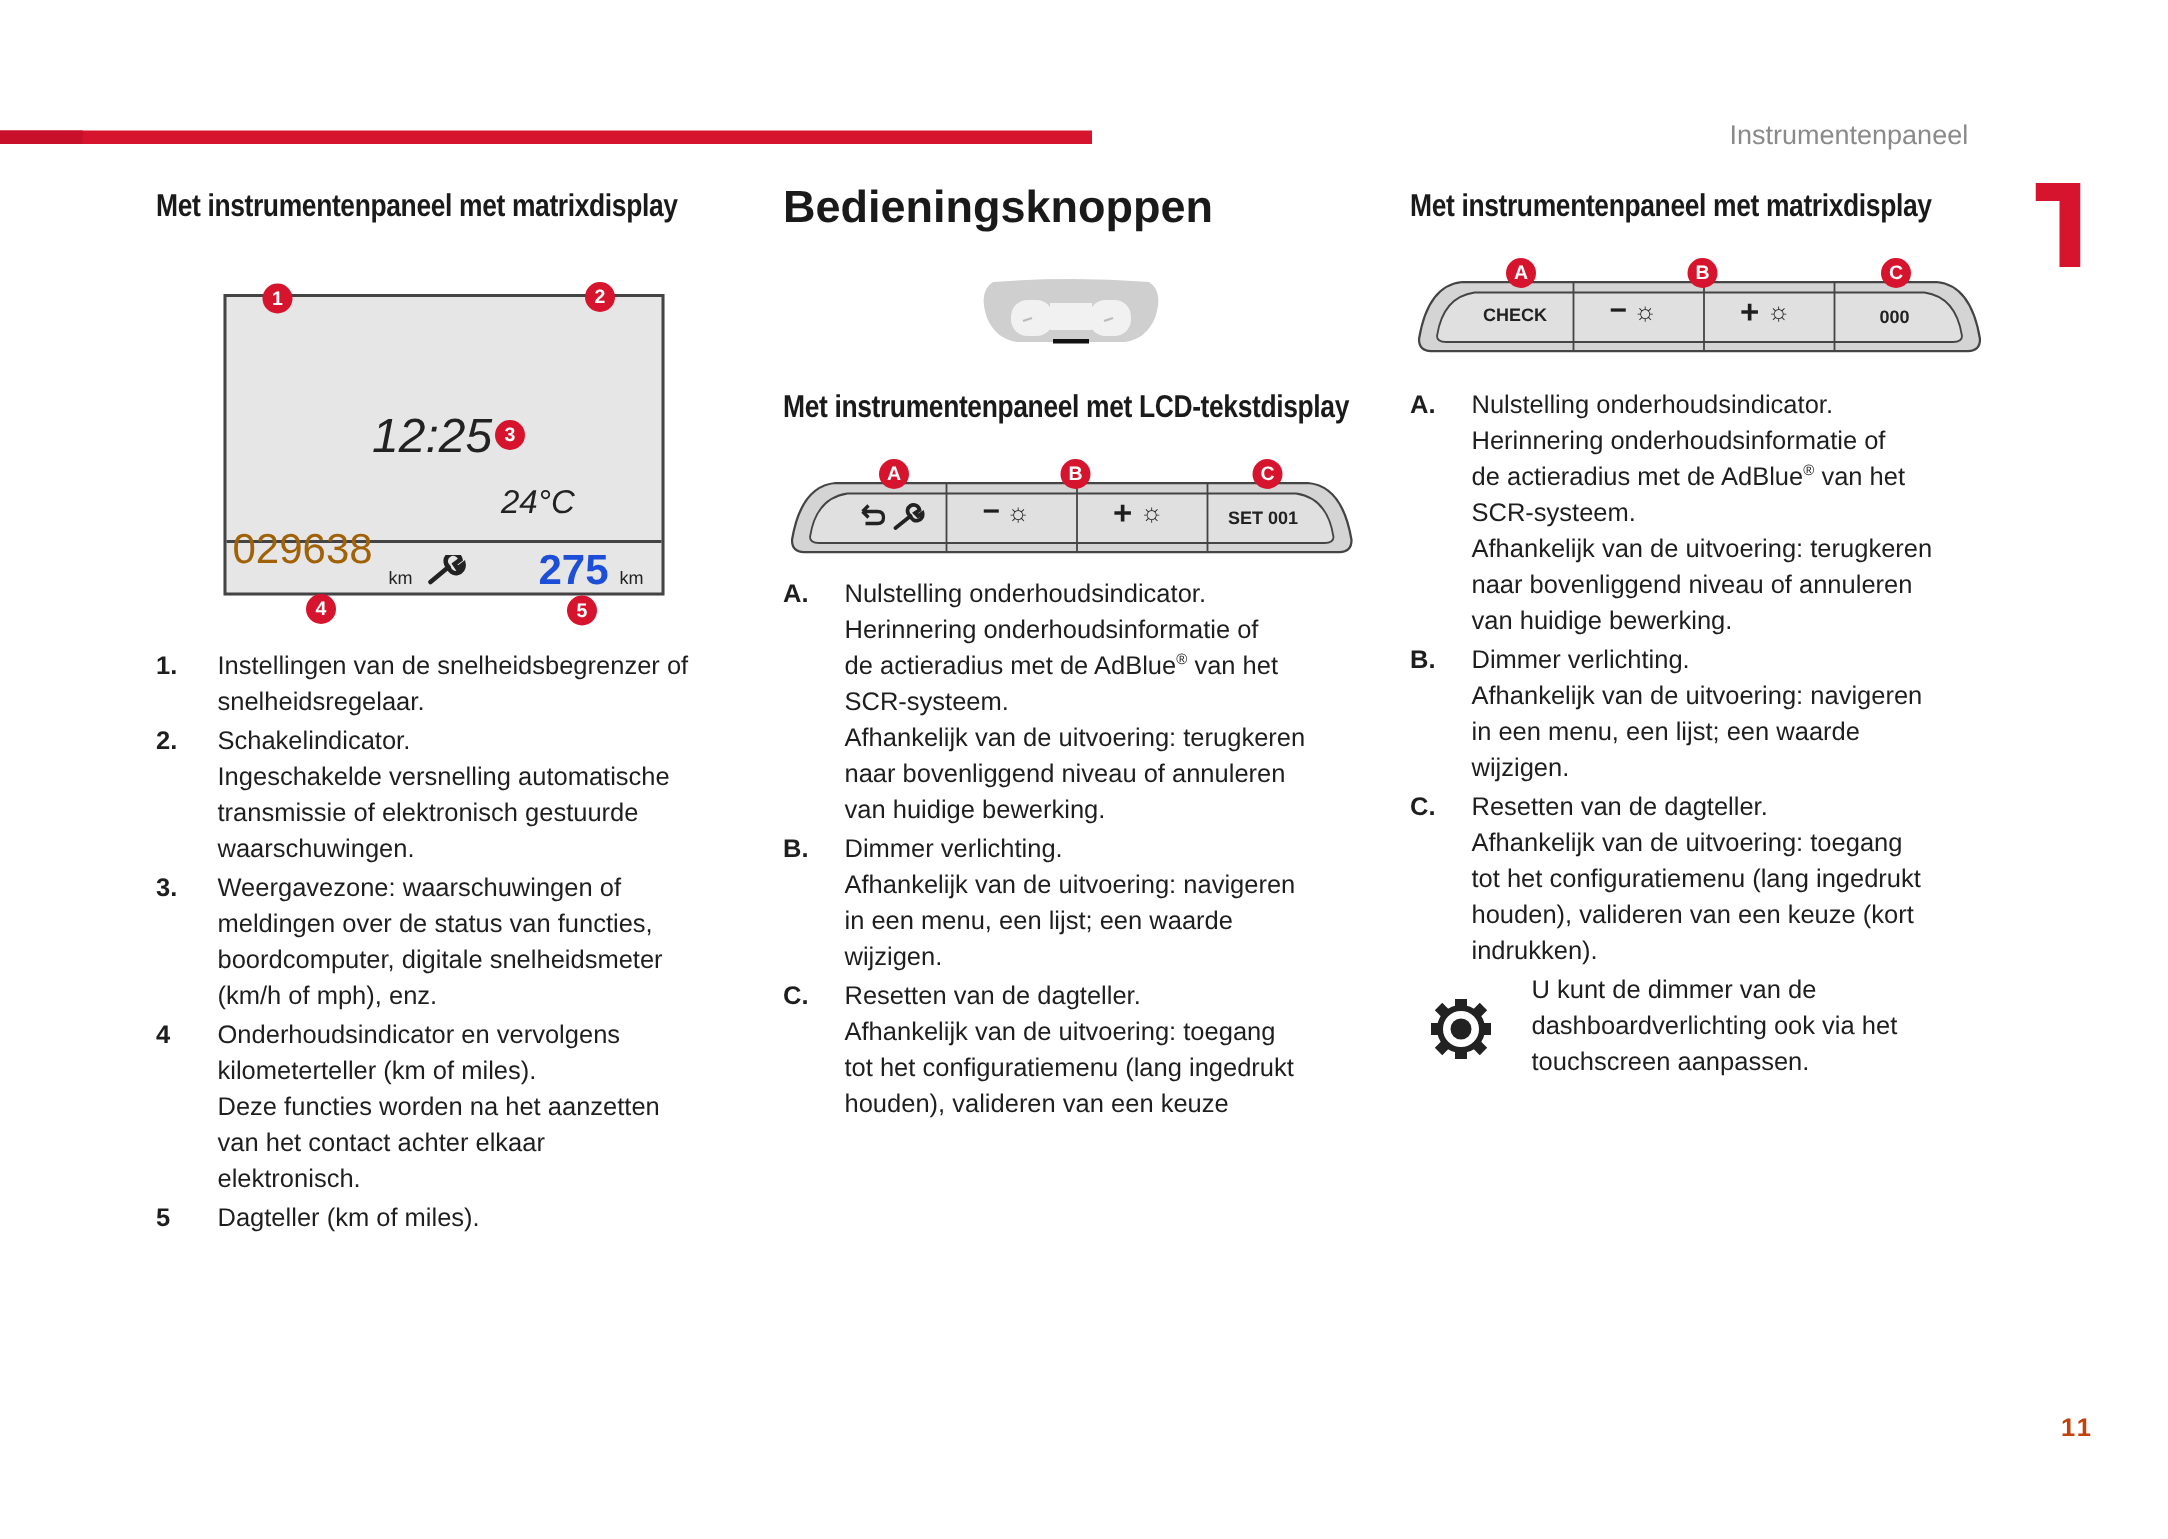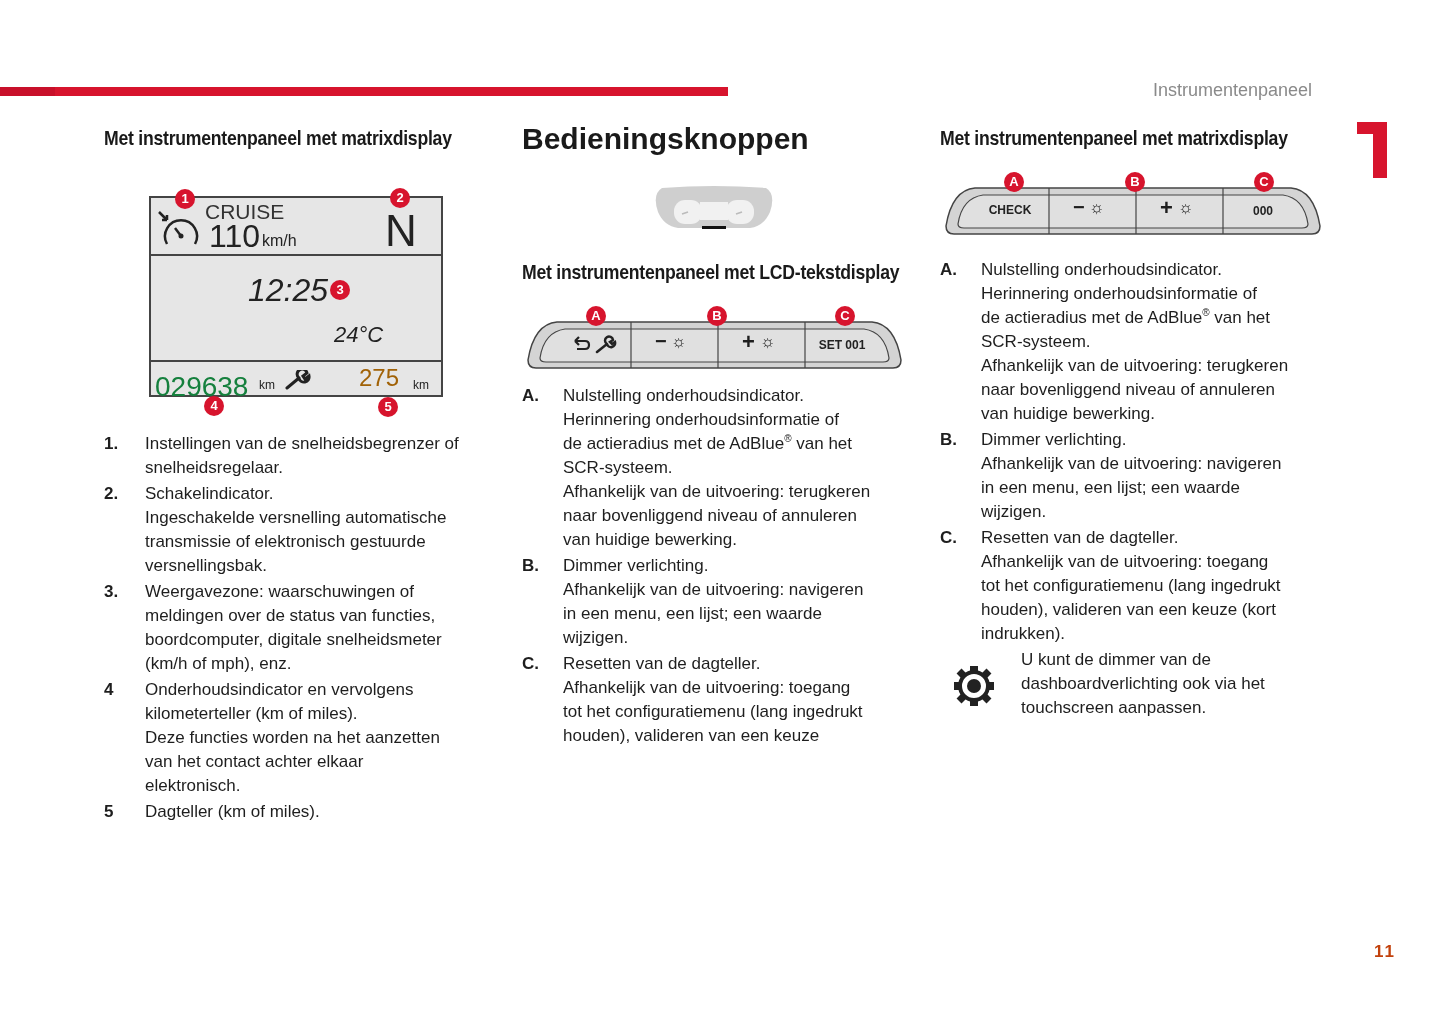--- a/index.html
+++ b/index.html
@@ -36,42 +36,30 @@
 <div class="redbar"></div>
 <div class="section-header">Instrumentenpaneel</div>
 <svg class="chapter-num" viewBox="0 0 30 56">
   <polygon points="0,0 30,0 30,56 16,56 16,12 0,12" fill="#d7142d"></polygon>
 </svg>
 <div class="page-num">11</div>
 
 <div class="subhead" style="left:104px; top:126px;">Met instrumentenpaneel met matrixdisplay</div>
 
 <div class="display">
-  <div class="disp-row" style="top:0; height:56px;">
-    <svg style="position:absolute; left:6px; top:10px; width:44px; height:40px;" viewBox="0 0 44 40">
-      <path d="M2,4 L10,12 M10,12 L10,7 M10,12 L5,12" stroke="#222" stroke-width="2.5" fill="none"></path>
-      <path d="M10,36 A16,16 0 1 1 38,36" stroke="#222" stroke-width="2.5" fill="none"></path>
-      <line x1="24" y1="28" x2="18" y2="20" stroke="#222" stroke-width="2.5"></line>
-      <circle cx="24" cy="28" r="2.5" fill="#222"></circle>
-    </svg>
-    <span style="position:absolute; left:54px; top:2px; font-size:21px; color:#333;">CRUISE</span>
-    <span style="position:absolute; left:58px; top:20px; font-size:32px; color:#222;">110</span>
-    <span style="position:absolute; left:111px; top:34px; font-size:16px; color:#222;">km/h</span>
-    <span style="position:absolute; left:234px; top:8px; font-size:44px; color:#222;">N</span>
-  </div>
   <div class="disp-row" style="top:56px; height:106px;font-style:italic;">
     <span style="position:absolute; left:97px; top:18px; font-size:32px; color:#222;">12:25</span>
     <span style="position:absolute; left:183px; top:68px; font-size:22px; color:#222;">24°C</span>
   </div>
-  <span style="position:absolute; left:4px; top:173px; font-size:28px; color:#15803d;">029638</span>
+  <span style="position:absolute; left:4px; top:152px; font-size:28px; color:#a16207;">029638</span>
   <span style="position:absolute; left:108px; top:180px; font-size:12px; color:#222;">km</span>
   <svg style="position:absolute; left:134px; top:172px; width:26px; height:20px;" viewBox="0 0 26 20">
     <path d="M2,18 L14,8 M14,8 A5,5 0 1 1 22,3 L18,6 L20,9 L24,6 A5,5 0 0 1 14,8" stroke="#222" stroke-width="3" fill="none" stroke-linecap="round"></path>
   </svg>
-  <span style="position:absolute; left:208px; top:166px; font-size:24px; color:#a16207;">275</span>
+  <span style="position:absolute; left:208px; top:166px; font-size:28px; color:#1d4ed8;font-weight:bold;">275</span>
   <span style="position:absolute; left:262px; top:180px; font-size:12px; color:#222;">km</span>
 </div>
 <div class="badge" style="left:175px; top:189px;">1</div>
 <div class="badge" style="left:390px; top:188px;">2</div>
 <div class="badge" style="left:330px; top:280px;">3</div>
 <div class="badge" style="left:204px; top:396px;">4</div>
 <div class="badge" style="left:378px; top:397px;">5</div>
 
 <div class="list" style="left:104px; top:432px; width:390px;" id="left-list">
     <div class="item">
@@ -80,21 +68,21 @@
         <div>Instellingen van de snelheidsbegrenzer of</div>
         <div>snelheidsregelaar.</div>
       </div>
     </div>
     <div class="item">
       <div class="marker">2.</div>
       <div class="body-text">
         <div>Schakelindicator.</div>
         <div>Ingeschakelde versnelling automatische</div>
         <div>transmissie of elektronisch gestuurde</div>
-        <div>versnellingsbak.</div>
+        <div>waarschuwingen.</div>
       </div>
     </div>
     <div class="item">
       <div class="marker">3.</div>
       <div class="body-text">
         <div>Weergavezone: waarschuwingen of</div>
         <div>meldingen over de status van functies,</div>
         <div>boordcomputer, digitale snelheidsmeter</div>
         <div>(km/h of mph), enz.</div>
       </div>

